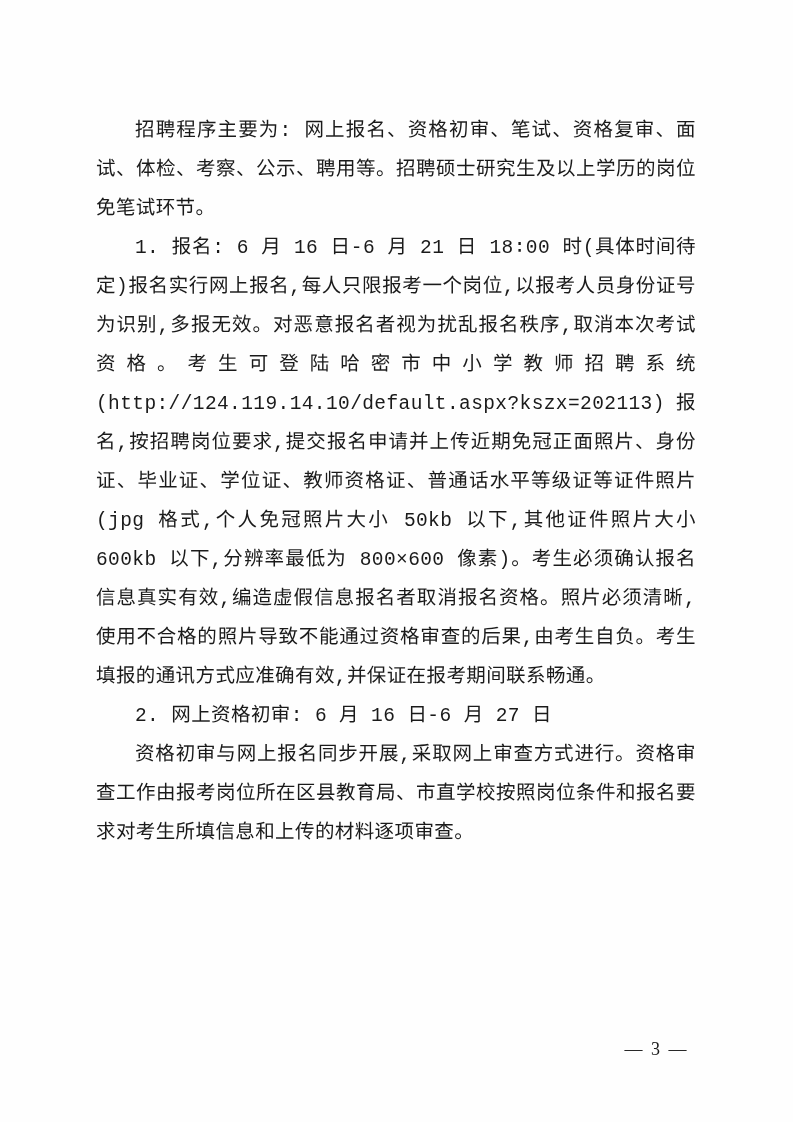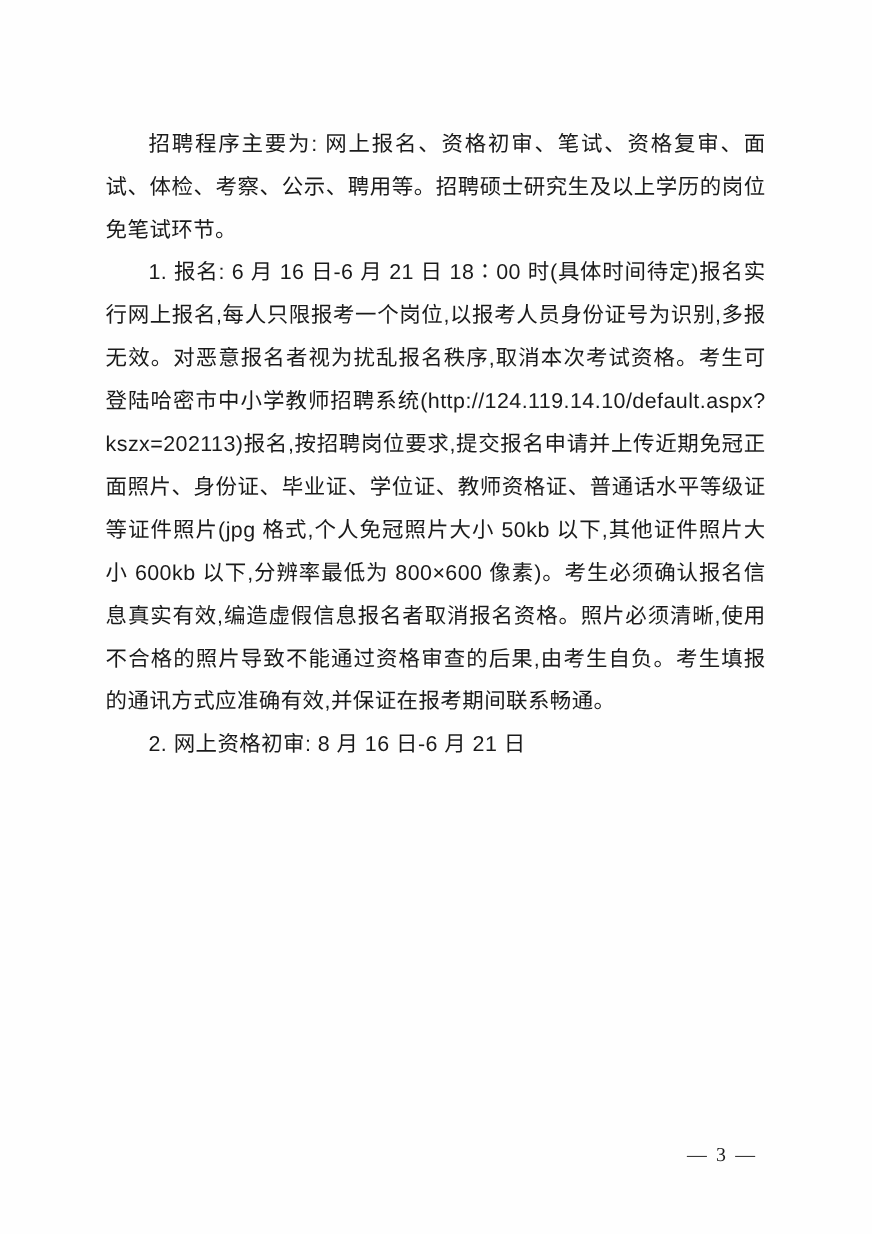--- a/index.html
+++ b/index.html
@@ -30,21 +30,21 @@
     top: 112px;
     width: 600px;
   }
   p.para {
     margin: 0 0 0 0;
     font-size: 19.5px;
     line-height: 39px;
     text-align: justify;
     text-justify: inter-ideograph;
     letter-spacing: 0.4px;
-    font-family: Liberation Sans, sans-serif;
+    font-family: Liberation Mono, monospace;
     white-space: pre-wrap;
   }
   p.indent {
     text-indent: 39px;
   }
   .footer {
     position: absolute;
     left: 0;
     bottom: 62px;
     width: 793px;
@@ -63,22 +63,23 @@
 <body>
 
 <div class="page">
   <div class="content">
 
     <p class="para indent">招聘程序主要为: 网上报名、资格初审、笔试、资格复审、面试、体检、考察、公示、聘用等。招聘硕士研究生及以上学历的岗位免笔试环节。</p>
 
 
     <p class="para indent">1. 报名: 6 月 16 日-6 月 21 日 18∶00 时(具体时间待定)报名实行网上报名,每人只限报考一个岗位,以报考人员身份证号为识别,多报无效。对恶意报名者视为扰乱报名秩序,取消本次考试资格。考生可登陆哈密市中小学教师招聘系统(http://124.119.14.10/default.aspx?kszx=202113)报名,按招聘岗位要求,提交报名申请并上传近期免冠正面照片、身份证、毕业证、学位证、教师资格证、普通话水平等级证等证件照片(jpg 格式,个人免冠照片大小 50kb 以下,其他证件照片大小 600kb 以下,分辨率最低为 800×600 像素)。考生必须确认报名信息真实有效,编造虚假信息报名者取消报名资格。照片必须清晰,使用不合格的照片导致不能通过资格审查的后果,由考生自负。考生填报的通讯方式应准确有效,并保证在报考期间联系畅通。</p>
 
-    <p class="para indent">2. 网上资格初审: 8 月 16 日-6 月 21 日</p>
+    <p class="para indent">2. 网上资格初审: 6 月 16 日-6 月 27 日</p>
 
+    <p class="para indent">资格初审与网上报名同步开展,采取网上审查方式进行。资格审查工作由报考岗位所在区县教育局、市直学校按照岗位条件和报名要求对考生所填信息和上传的材料逐项审查。</p>
 
 
   </div>
 
   <div class="footer">
     <span class="footer-inner">— 3 —</span>
   </div>
 </div>
 
 </body></html>

